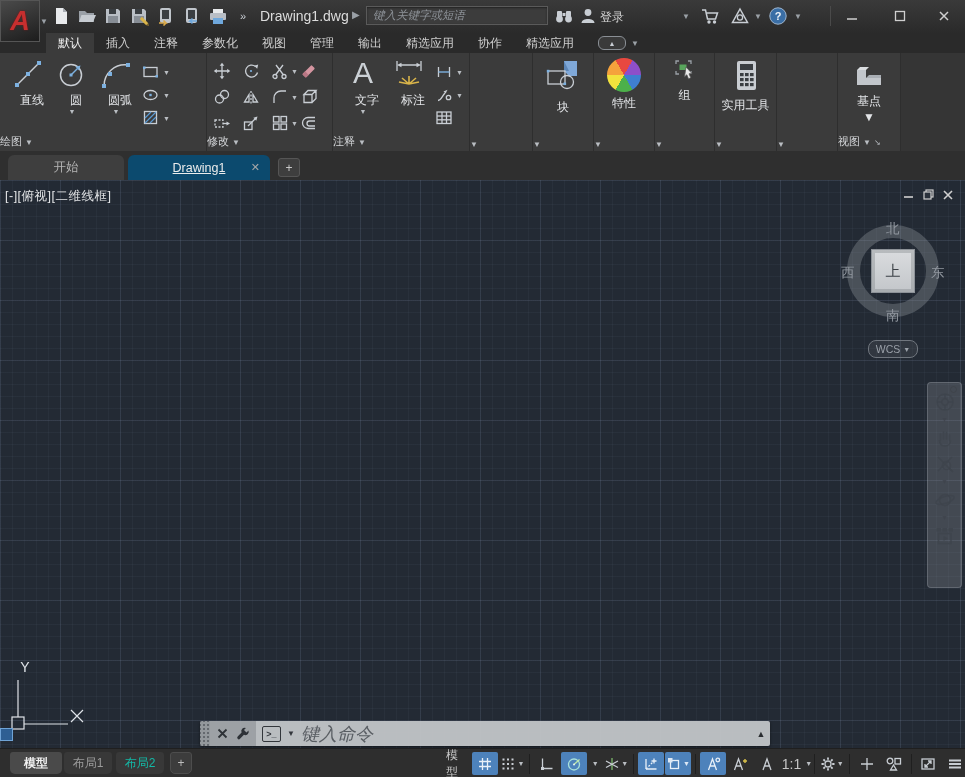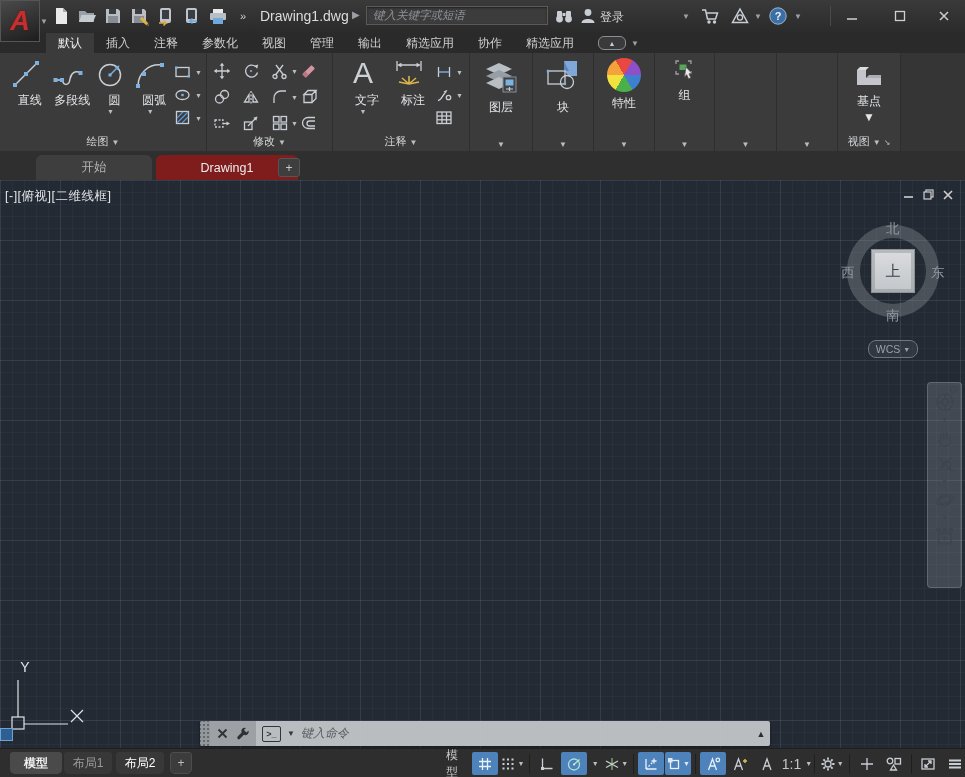--- a/index.html
+++ b/index.html
@@ -38,44 +38,44 @@
   .rtab{padding:0 12px;display:flex;align-items:center;color:#cfcfcf;font-size:12px;cursor:default;}
   .rtab.active{background:#3b3b3b;color:#f2f2f2;}
   .ribtoggle{margin-left:12px;display:flex;align-items:center;gap:5px;}
   .ribtoggle .pill{width:26px;height:12px;border:1px solid #8a8f95;border-radius:6px;background:#3a3a3a;
      display:flex;align-items:center;justify-content:center;color:#c9ced4;font-size:7px;}
   .ribtoggle .dd{color:#9aa0a6;font-size:8px;}
 
   
   .ribbon{position:absolute;top:53px;left:0;width:965px;height:98px;background:#3b3b3b;border-bottom:1px solid #262626;display:flex;}
   .panel{position:relative;height:98px;border-right:1px solid #2e2e2e;box-sizing:border-box;flex:none;background:#3b3b3b;}
-  .plabel{position:absolute;bottom:2px;left:0;right:0;text-align:center;color:#d4d6d9;font-size:11px;}
+  .plabel{position:absolute;bottom:2px;left:0;right:0;color:#d4d6d9;font-size:11px;}
   .plabel .dd{font-size:8px;color:#b9bdc2;}
   .bigrow{display:flex;padding:4px 4px 0 6px;}
   .bigtool{width:44px;display:flex;flex-direction:column;align-items:center;color:#e3e5e8;font-size:12px;}
   .bigtool .lab{margin-top:1px;white-space:nowrap;margin-left:8px;}
   .bigtool .dd{font-size:7px;color:#b9bdc2;line-height:6px;}
   .smallcol{display:flex;flex-direction:column;justify-content:flex-start;gap:5px;padding-top:6px;margin-left:4px;}
   .smallitem{display:flex;align-items:center;gap:3px;}
   .smallitem .dd{font-size:7px;color:#b9bdc2;}
   .modgrid{display:grid;grid-template-columns:repeat(4,29px);grid-auto-rows:26px;padding:5px 2px 0 6px;align-items:center;}
   .modcell{display:flex;align-items:center;gap:2px;}
   .modcell .dd{font-size:7px;color:#b9bdc2;}
   .solotool{display:flex;flex-direction:column;align-items:center;padding-top:5px;color:#e3e5e8;font-size:12px;height:76px;box-sizing:border-box;justify-content:flex-start;}
   .solotool .lab{margin-top:3px;white-space:nowrap;}
   .wheel{width:34px;height:34px;border-radius:50%;
     background:conic-gradient(from -90deg,#f5a23c 0 60deg,#e8483f 60deg 120deg,#8e4fc9 120deg 180deg,#3f7fd0 180deg 240deg,#4cb04a 240deg 300deg,#f2e23d 300deg 360deg);}
   .ribfill{flex:1;background:#353535;}
 
   
   .ftabs{position:absolute;top:151px;left:0;width:965px;height:29px;background:#2f2f2f;border-bottom:1px solid #242424;}
   .ftab{position:absolute;top:4px;height:25px;display:flex;align-items:center;justify-content:center;
-        font-size:12.5px;border-radius:6px 6px 0 0;margin-left:28px;}
+        font-size:12.5px;border-radius:6px 6px 0 0;}
   .ftab.start{left:8px;width:116px;background:#3e3e3e;color:#b5b5b5;}
-  .ftab.active{left:128px;width:142px;background:#7f1d1d;color:#ececec;}
+  .ftab.active{left:128px;width:142px;background:#0c4a6e;color:#ececec;text-decoration:underline;}
   .ftab .x{position:absolute;right:10px;color:#a8a8a8;font-size:11px;}
   .newtab{position:absolute;left:278px;top:7px;width:20px;height:17px;background:#3e3e3e;border:1px solid #555;
         border-radius:3px;color:#c9c9c9;font-size:12px;display:flex;align-items:center;justify-content:center;}
 
   
   .canvas{position:absolute;top:180px;left:0;width:965px;height:708px;background:#232a34;
     background-image:
       repeating-linear-gradient(to right, rgba(170,190,220,0.045) 0 1px, transparent 1px 12px),
       repeating-linear-gradient(to bottom, rgba(170,190,220,0.045) 0 1px, transparent 1px 12px),
       repeating-linear-gradient(to right, rgba(170,195,235,0.09) 0 1px, transparent 1px 60px),
@@ -111,30 +111,30 @@
 
   
   .cmdbar{position:absolute;left:200px;top:721px;width:570px;height:25px;display:flex;align-items:stretch;
     border-radius:2px;overflow:hidden;box-shadow:0 1px 3px rgba(0,0,0,0.5);opacity:0.95;}
   .cmdgrip{width:10px;background:#9a9ea2;background-image:radial-gradient(#686d72 1px,transparent 1.1px);background-size:4px 4px;background-position:2px 2px;}
   .cmdleft{width:46px;background:#a4a8ac;display:flex;align-items:center;justify-content:center;gap:8px;}
   .cmdmain{flex:1;background:#c2c5c8;display:flex;align-items:center;gap:6px;padding-left:6px;}
   .prompt{width:19px;height:16px;border:1.5px solid #33373c;border-radius:2px;color:#33373c;font-size:9px;font-weight:bold;
     display:flex;align-items:center;justify-content:center;box-sizing:border-box;}
   .cmdmain .dd{color:#33373c;font-size:8px;}
-  .cmdtext{color:#5c6166;font-size:12px;font-style:italic;}
+  .cmdtext{color:#5c6166;font-size:18px;font-style:italic;}
   .cmdup{width:18px;background:#c2c5c8;display:flex;align-items:center;justify-content:center;color:#2a2d30;font-size:9px;}
 
   
   .statusbar{position:absolute;top:748px;left:0;width:965px;height:29px;background:#2e2e2e;border-top:1px solid #1f1f1f;box-sizing:border-box;}
   .ltab{position:absolute;top:3px;height:22px;display:flex;align-items:center;justify-content:center;font-size:12px;
     border-radius:3px 3px 5px 5px;}
   .ltab.model{left:10px;width:52px;background:#4a4a4a;color:#f0f0f0;font-weight:bold;}
   .ltab.l1{left:64px;width:48px;background:#383838;color:#9b9b9b;}
-  .ltab.l2{left:116px;width:48px;background:#383838;color:#ffffff;}
+  .ltab.l2{left:116px;width:48px;background:#383838;color:#14b8a6;}
   .ltab.plus{left:170px;width:22px;background:#3c3c3c;color:#bdbdbd;border:1px solid #4d4d4d;box-sizing:border-box;}
   .sbar{position:absolute;left:440px;top:0px;height:29px;display:flex;align-items:center;gap:1px;}
   .sbtn{height:23px;min-width:24px;display:flex;align-items:center;justify-content:center;border-radius:2px;gap:1px;padding:0 1px;}
   .sbtn.on{background:#4d82bb;}
   .sbtn .dd{color:#b9bdc2;font-size:7px;}
   .sbtn.on .dd{color:#dce8f5;}
   .slabel{color:#c6c6c6;font-size:12px;padding:0 6px;}
   .ssep{width:1px;height:20px;background:#1f1f1f;margin:0 3px;}
   .scale{color:#c6c6c6;font-size:14px;padding:0 3px;}
 </style>
@@ -303,31 +303,20 @@
       <div class="bigtool">
         <span>
             <svg width="34" height="34">
               <line x1="6" y1="28" x2="28" y2="6" class="st"></line>
               <rect x="4" y="26" width="4" height="4" class="gr"></rect>
               <rect x="15" y="15" width="4" height="4" class="gr"></rect>
               <rect x="26" y="4" width="4" height="4" class="gr"></rect>
             </svg>
           </span>
         <span class="lab">直线</span>
-      </div>
-      <div class="bigtool" style="width:50px">
-        <span>
-            <svg width="34" height="34">
-              <path d="M4 23 H11 C13 29 18 29 19 22 C20 16 24 13 30 16" class="st"></path>
-              <rect x="2.5" y="21" width="4" height="4" class="gr"></rect>
-              <rect x="9" y="21" width="4" height="4" class="gr"></rect>
-              <rect x="27.5" y="14" width="4" height="4" class="gr"></rect>
-            </svg>
-          </span>
-        <span class="lab">多段线</span>
       </div>
       <div class="bigtool">
         <span>
             <svg width="34" height="34">
               <circle cx="16" cy="18" r="10.5" class="st"></circle>
               <line x1="16" y1="18" x2="22.5" y2="11.5" stroke="#7db1e0" stroke-width="1.5"></line>
               <path d="M25.5 8.5 l-5 1.3 3.6 3.6 z" fill="#7db1e0"></path>
               <rect x="14.5" y="16.5" width="3" height="3" class="gr"></rect>
             </svg>
           </span>
@@ -545,33 +534,20 @@
                 </g>
               </svg>
             </span>
           </div>
       </div>
     </div>
     <div class="plabel"><span>注释</span> <span class="dd">▼</span></div>
   </div>
 
   <div class="panel" style="width:63px">
-    <div class="solotool">
-      <span>
-          <svg width="38" height="38">
-            <path d="M4 11 L17 5 L30 11 L17 17 Z" fill="#b9bec5"></path>
-            <path d="M4 18 L17 12 L30 18 L17 24 Z" fill="#989ea5"></path>
-            <path d="M4 25 L17 19 L30 25 L17 31 Z" fill="#b9bec5"></path>
-            <rect x="21" y="19" width="13" height="15" fill="#3f4348" stroke="#8a8f95" stroke-width="1"></rect>
-            <rect x="23.5" y="21.5" width="8" height="6" fill="#7db1e0"></rect>
-            <path d="M24 31 h7 M27.5 29 v4" stroke="#c9ced4" stroke-width="1.2"></path>
-          </svg>
-        </span>
-      <span class="lab">图层</span>
-    </div>
     <div class="plabel"><span class="dd">▼</span></div>
   </div>
 
   <div class="panel" style="width:61px">
     <div class="solotool">
       <span>
           <svg width="38" height="38">
             <path d="M20 3 H33 V18 H25 L20 13 Z" fill="#7fa8d8"></path>
             <path d="M20 3 V13 H25 Z" fill="#5d87b8"></path>
             <rect x="4" y="13" width="17" height="13" class="st13"></rect>
@@ -601,20 +577,40 @@
             <rect x="6.5" y="6.5" width="7" height="5.5" fill="#58a55c"></rect>
             <path d="M13 9 L19 15.5 L16 15.8 L17.8 19.8 L15.5 20.8 L13.8 16.8 L11.5 18.8 Z" fill="#e8e8e8" stroke="#555" stroke-width="0.8"></path>
           </svg>
         </span>
       <span class="lab">组</span>
     </div>
     <div class="plabel"><span class="dd">▼</span></div>
   </div>
 
   <div class="panel" style="width:62px">
+    <div class="solotool">
+      <span>
+          <svg width="36" height="36">
+            <rect x="9" y="3" width="19" height="29" rx="2" fill="#c9cdd2"></rect>
+            <rect x="12" y="6" width="13" height="6" fill="#3a3e42"></rect>
+            <g fill="#3a3e42">
+              <rect x="12" y="15" width="3.6" height="3.2"></rect>
+              <rect x="17" y="15" width="3.6" height="3.2"></rect>
+              <rect x="22" y="15" width="3.6" height="3.2"></rect>
+              <rect x="12" y="20" width="3.6" height="3.2"></rect>
+              <rect x="17" y="20" width="3.6" height="3.2"></rect>
+              <rect x="22" y="20" width="3.6" height="3.2"></rect>
+              <rect x="12" y="25" width="3.6" height="3.2"></rect>
+              <rect x="17" y="25" width="3.6" height="3.2"></rect>
+              <rect x="22" y="25" width="3.6" height="3.2"></rect>
+            </g>
+          </svg>
+        </span>
+      <span class="lab">实用工具</span>
+    </div>
     <div class="plabel"><span class="dd">▼</span></div>
   </div>
 
   <div class="panel" style="width:61px">
     <div class="plabel"><span class="dd">▼</span></div>
   </div>
 
   <div class="panel" style="width:63px">
     <div class="solotool">
       <span>

